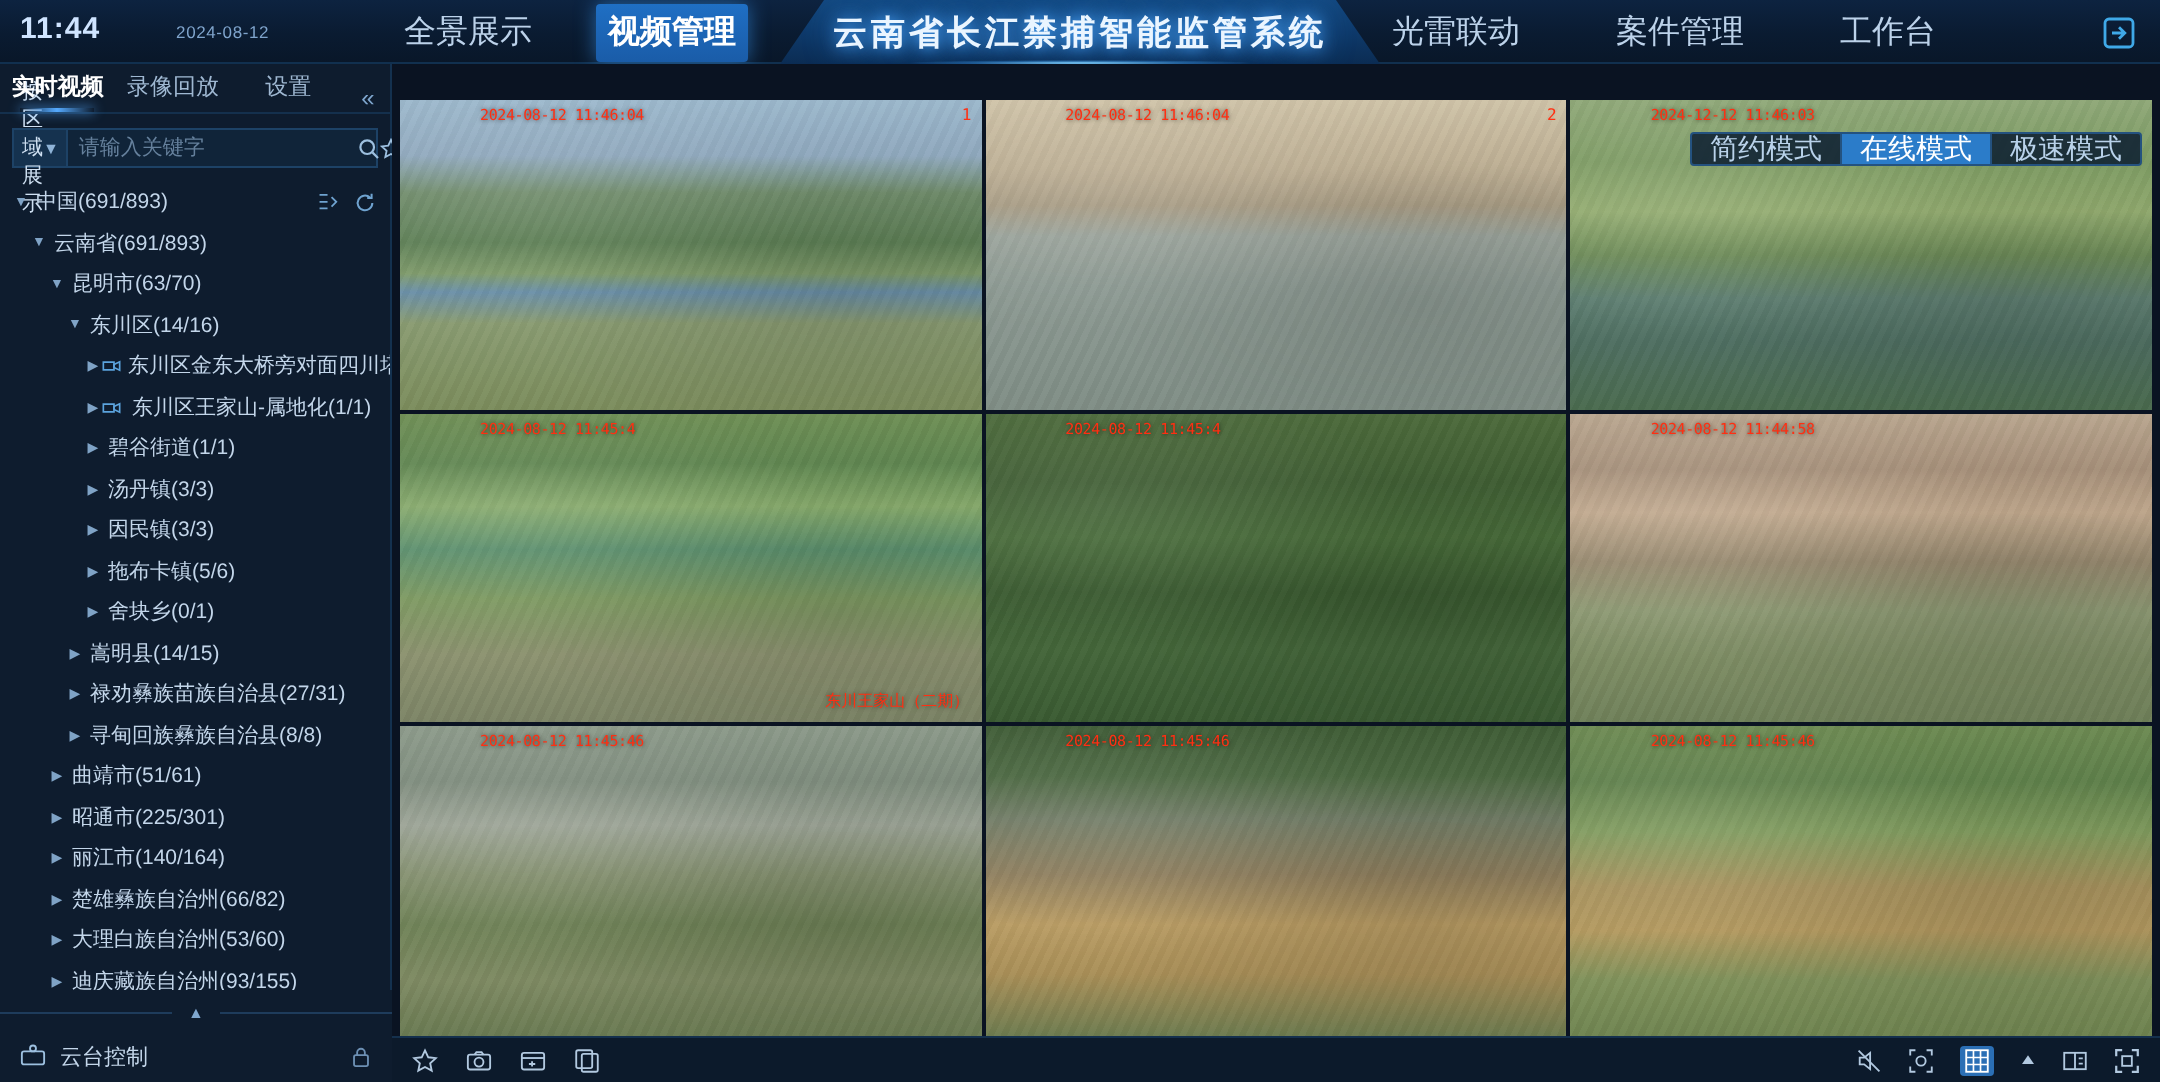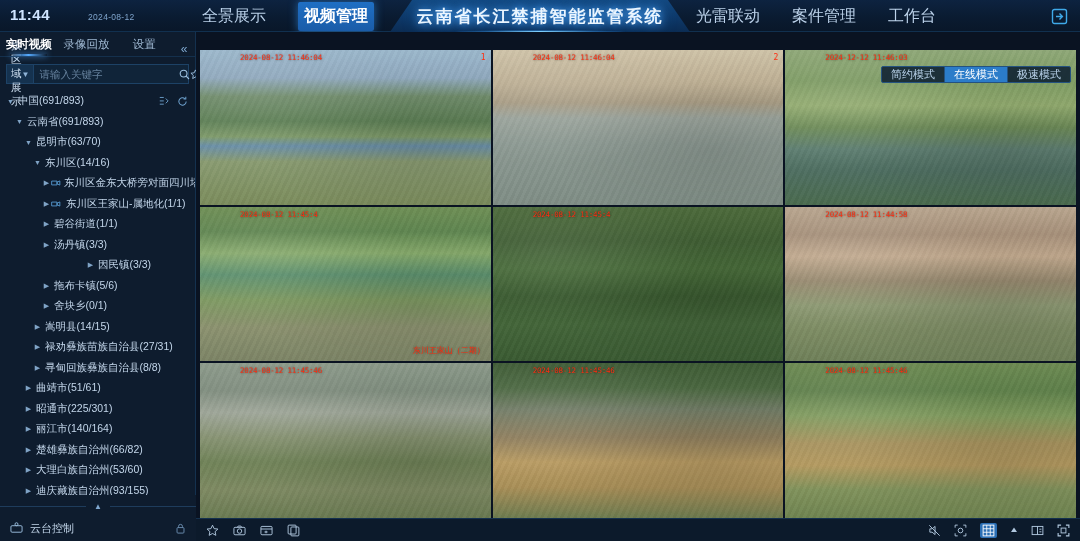--- a/index.html
+++ b/index.html
@@ -17,21 +17,21 @@
     background:linear-gradient(180deg,#0d2340 0%,#0a1b31 55%,#091729 100%);
     border-bottom:1px solid #123câ€‹;
     border-bottom:1px solid #11304f;
     display:flex; align-items:center;
   }
   .clock{ position:absolute; left:10px; top:6px; display:flex; align-items:baseline; gap:6px;}
   .clock .t{ font-size:15px; font-weight:bold; color:#cfe4ff; letter-spacing:.5px;}
   .clock .d{ font-size:8.5px; color:#7fa4cc; letter-spacing:.3px;margin-left:32px;}
 
   .navleft{ position:absolute; left:196px; top:0; height:32px; display:flex; align-items:center; gap:26px;}
-  .navright{ position:absolute; left:690px; top:0; height:32px; display:flex; align-items:center; gap:20px;}
+  .navright{ position:absolute; left:690px; top:0; height:32px; display:flex; align-items:center; gap:36px;}
   .navitem{ font-size:16px; color:#bcd2ea; cursor:pointer; padding:4px 6px; white-space:nowrap;}
   .navitem.active{
     color:#ffffff; font-weight:bold;
     background:linear-gradient(180deg,#1f6fc4 0%,#1a5ca8 100%);
     border-radius:2px; box-shadow:0 0 10px rgba(60,160,255,.55);
   }
 
   .titlewrap{
     position:absolute; left:50%; top:0; transform:translateX(-50%);
     width:300px; height:32px; display:flex; align-items:center; justify-content:center;
@@ -116,21 +116,21 @@
   .ptzrow .lbl{ margin-left:7px;}
   .ptzlock{ margin-left:auto; color:#6d90b4; font-size:11px;}
 
   
   .modebar{
     position:absolute; right:9px; top:34px; height:17px; display:flex;
     border:1px solid #24527f; border-radius:2px; overflow:hidden; z-index:6;
     background:rgba(10,28,48,.85);
   }
   .modebtn{
-    padding:0 9px; font-size:11px; line-height:15px; color:#b9d2ea; cursor:pointer;
+    padding:0 9px; font-size:14px; line-height:15px; color:#b9d2ea; cursor:pointer;
     border-right:1px solid #24527f;
   }
   .modebtn:last-child{ border-right:none;}
   .modebtn.active{ background:#2b7cc9; color:#fff;}
 
   
   .stage{ position:absolute; left:196px; top:32px; right:0; bottom:0; background:#0a1322;}
   .grid{
     position:absolute; left:4px; top:18px; right:4px; bottom:23px;
     display:grid; grid-template-columns:repeat(3,1fr); grid-template-rows:repeat(3,1fr);
@@ -280,21 +280,21 @@
           <span style="margin-left: 3px;">东川区王家山-属地化(1/1)</span>
         </div>
         <div class="trow" style="padding-left: 42px;">
           <span class="arrow">▶</span>
           <span style="margin-left: 3px;">碧谷街道(1/1)</span>
         </div>
         <div class="trow" style="padding-left: 42px;">
           <span class="arrow">▶</span>
           <span style="margin-left: 3px;">汤丹镇(3/3)</span>
         </div>
-        <div class="trow" style="padding-left: 42px; margin-left: 44px;">
+        <div class="trow" style="padding-left: 42px;">
           <span class="arrow">▶</span>
           <span style="margin-left: 3px;">因民镇(3/3)</span>
         </div>
         <div class="trow" style="padding-left: 42px;">
           <span class="arrow">▶</span>
           <span style="margin-left: 3px;">拖布卡镇(5/6)</span>
         </div>
         <div class="trow" style="padding-left: 42px;">
           <span class="arrow">▶</span>
           <span style="margin-left: 3px;">舍块乡(0/1)</span>

